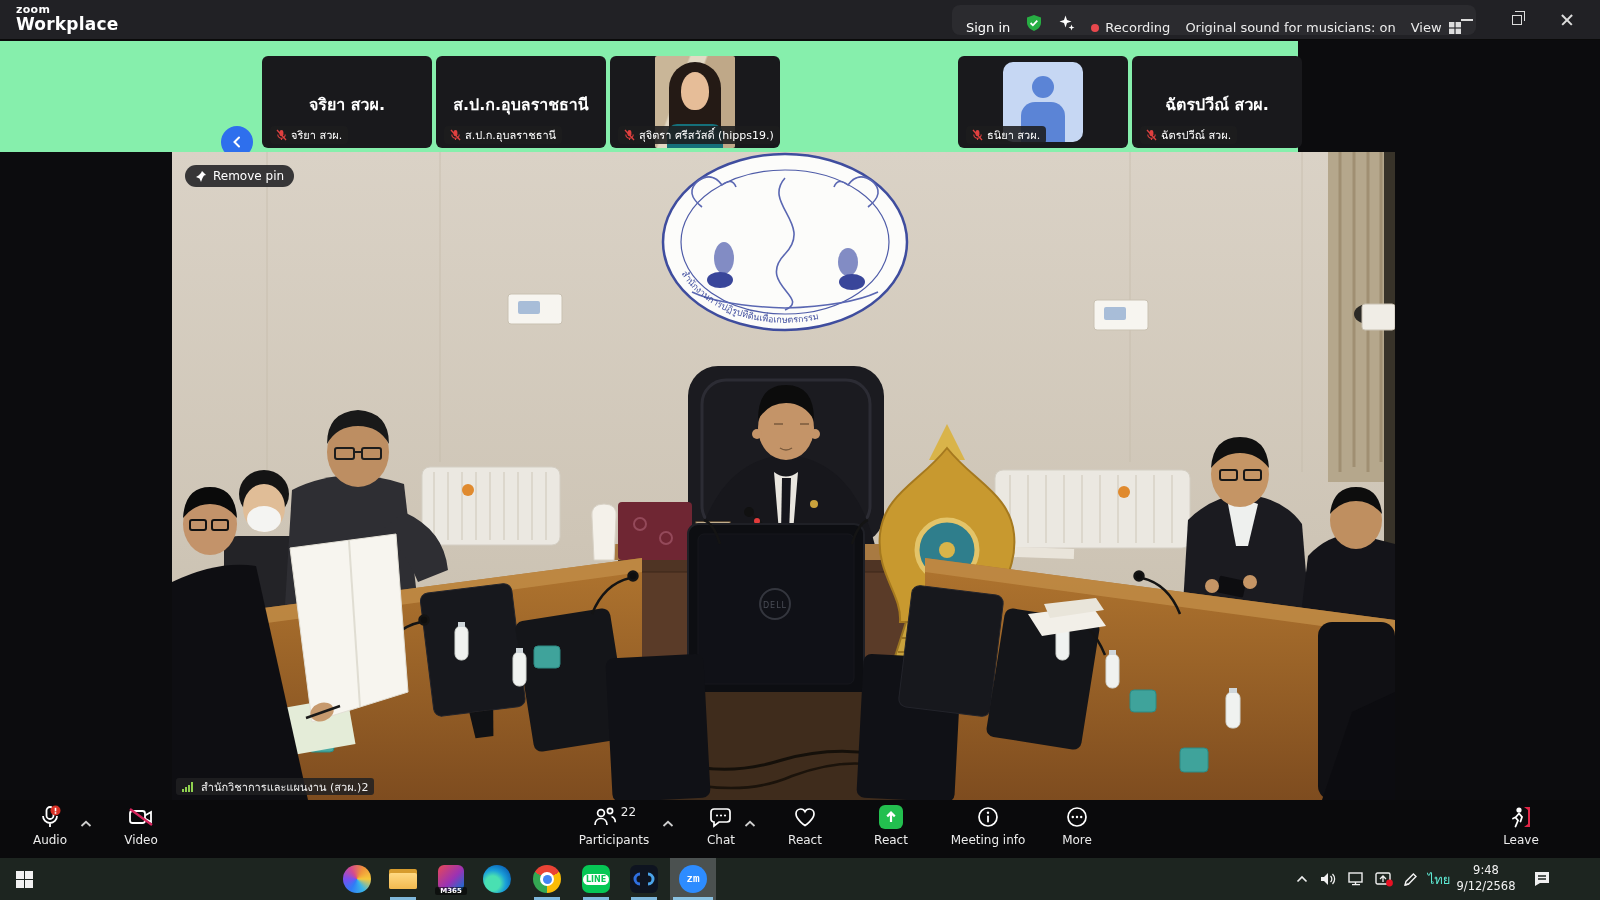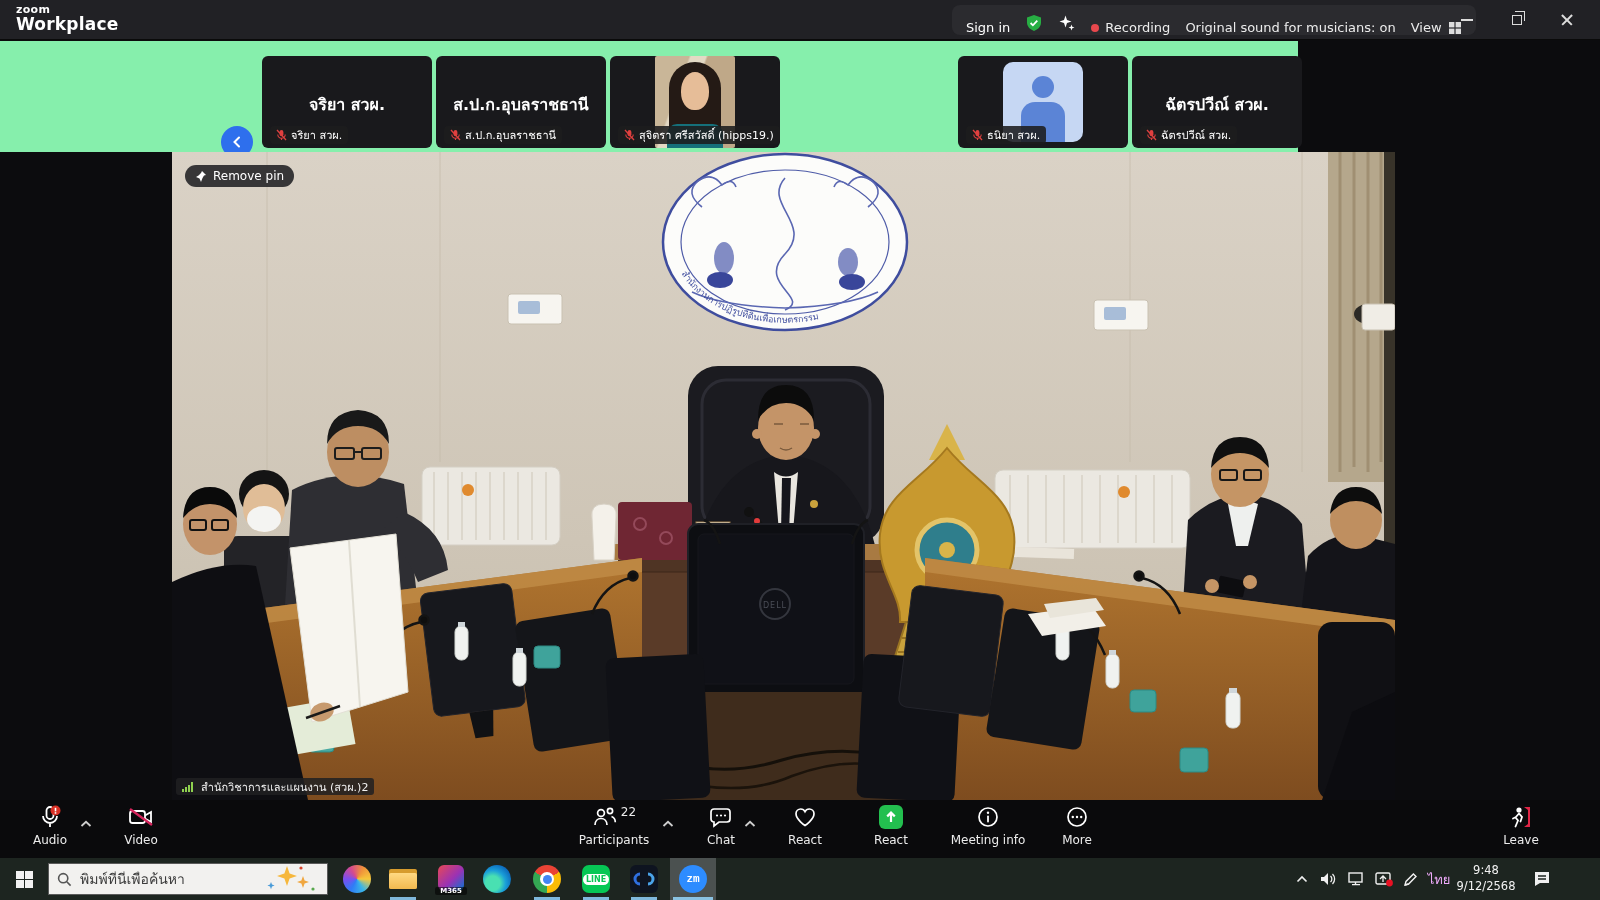--- a/index.html
+++ b/index.html
@@ -81,21 +81,21 @@
   .m365-sq { position:absolute; left:3px; top:2px; width:26px; height:26px; border-radius:6px; background:linear-gradient(135deg,#e74856,#9b32b4 55%,#0078d4); }
   .m365-lab { position:absolute; left:0; bottom:0; width:100%; font-size:7px; font-weight:bold; color:#fff; background:rgba(0,0,0,.55); border-radius:2px; }
   .edge-circ { width:28px; height:28px; border-radius:50%; background:radial-gradient(circle at 35% 65%,#49e0b2 0 28%,#1a9fd8 50%,#0b62b8 80%); }
   .chrome-circ { width:28px; height:28px; border-radius:50%; background:conic-gradient(from -60deg,#ea4335 0 120deg,#fbbc05 0 240deg,#34a853 0 360deg); position:relative; }
   .chrome-circ::before { content:""; position:absolute; left:7px; top:7px; width:14px; height:14px; border-radius:50%; background:#fff; }
   .chrome-circ::after { content:""; position:absolute; left:9.5px; top:9.5px; width:9px; height:9px; border-radius:50%; background:#4285f4; }
   .line-sq { width:28px; height:28px; border-radius:7px; background:#06c755; display:flex; align-items:center; justify-content:center; }
   .line-bub { background:#fff; border-radius:6px; padding:1px 3px; color:#06c755; font-size:8px; font-weight:bold; }
   .wapp-sq { width:28px; height:28px; border-radius:6px; background:#0e1420; display:flex; align-items:center; justify-content:center; }
   .zoom-circ { width:28px; height:28px; border-radius:50%; background:#2d8cff; color:#fff; font-size:11px; font-weight:bold; display:flex; align-items:center; justify-content:center;font-family:Liberation Mono, monospace; }
-  .lang { color:#f0abfc; font-size:13px; }
+  .lang { color:#5eead4; font-size:13px; }
   .clock { color:#f2f2f2; font-size:11.5px; text-align:center; line-height:1.35; }
   .tray-svg { display:block; }
 </style>
 </head>
 <body>
 
 <div class="stage">
 
   <div class="titlebar">
     <div class="brand">
@@ -608,36 +608,20 @@
   <div class="taskbar">
     <button class="tb-item" style="left:6px;width:36px">
       <svg width="17" height="17" viewBox="0 0 17 17">
           <rect x="0" y="0" width="8" height="8" fill="#f2f2f2"></rect>
           <rect x="9" y="0" width="8" height="8" fill="#f2f2f2"></rect>
           <rect x="0" y="9" width="8" height="8" fill="#f2f2f2"></rect>
           <rect x="9" y="9" width="8" height="8" fill="#f2f2f2"></rect>
         </svg>
     </button>
 
-    <div class="search-box">
-      <svg width="15" height="15" viewBox="0 0 15 15">
-          <circle cx="6.2" cy="6.2" r="4.6" fill="none" stroke="#555" stroke-width="1.6"></circle>
-          <line x1="9.8" y1="9.8" x2="13.6" y2="13.6" stroke="#555" stroke-width="1.6"></line>
-        </svg>
-      <input placeholder="พิมพ์ที่นี่เพื่อค้นหา" style="">
-      <span class="spark-wrap">
-        <svg width="56" height="30" viewBox="0 0 56 30">
-            <path d="M24 2l2.6 7.4L34 12l-7.4 2.6L24 22l-2.6-7.4L14 12l7.4-2.6z" fill="#f6b73c"></path>
-            <path d="M40 12l1.6 4.4 4.4 1.6-4.4 1.6L40 24l-1.6-4.4-4.4-1.6 4.4-1.6z" fill="#f0a63e"></path>
-            <path d="M8 18l1 2.6 2.6 1-2.6 1-1 2.6-1-2.6-2.6-1 2.6-1z" fill="#4a9bd8"></path>
-            <circle cx="38" cy="4" r="1.6" fill="#d9442c"></circle>
-            <circle cx="50" cy="25" r="1.6" fill="#57a84c"></circle>
-          </svg>
-      </span>
-    </div>
 
     <button class="tb-item" style="left:337px;width:40px">
         <span class="ic-copilot"></span>
       </button>
     <button class="tb-item" style="left:383px;width:40px">
         <span class="ic32">
           <span class="folder-back"></span>
           <span class="folder-front"></span>
         </span>
       </button>

